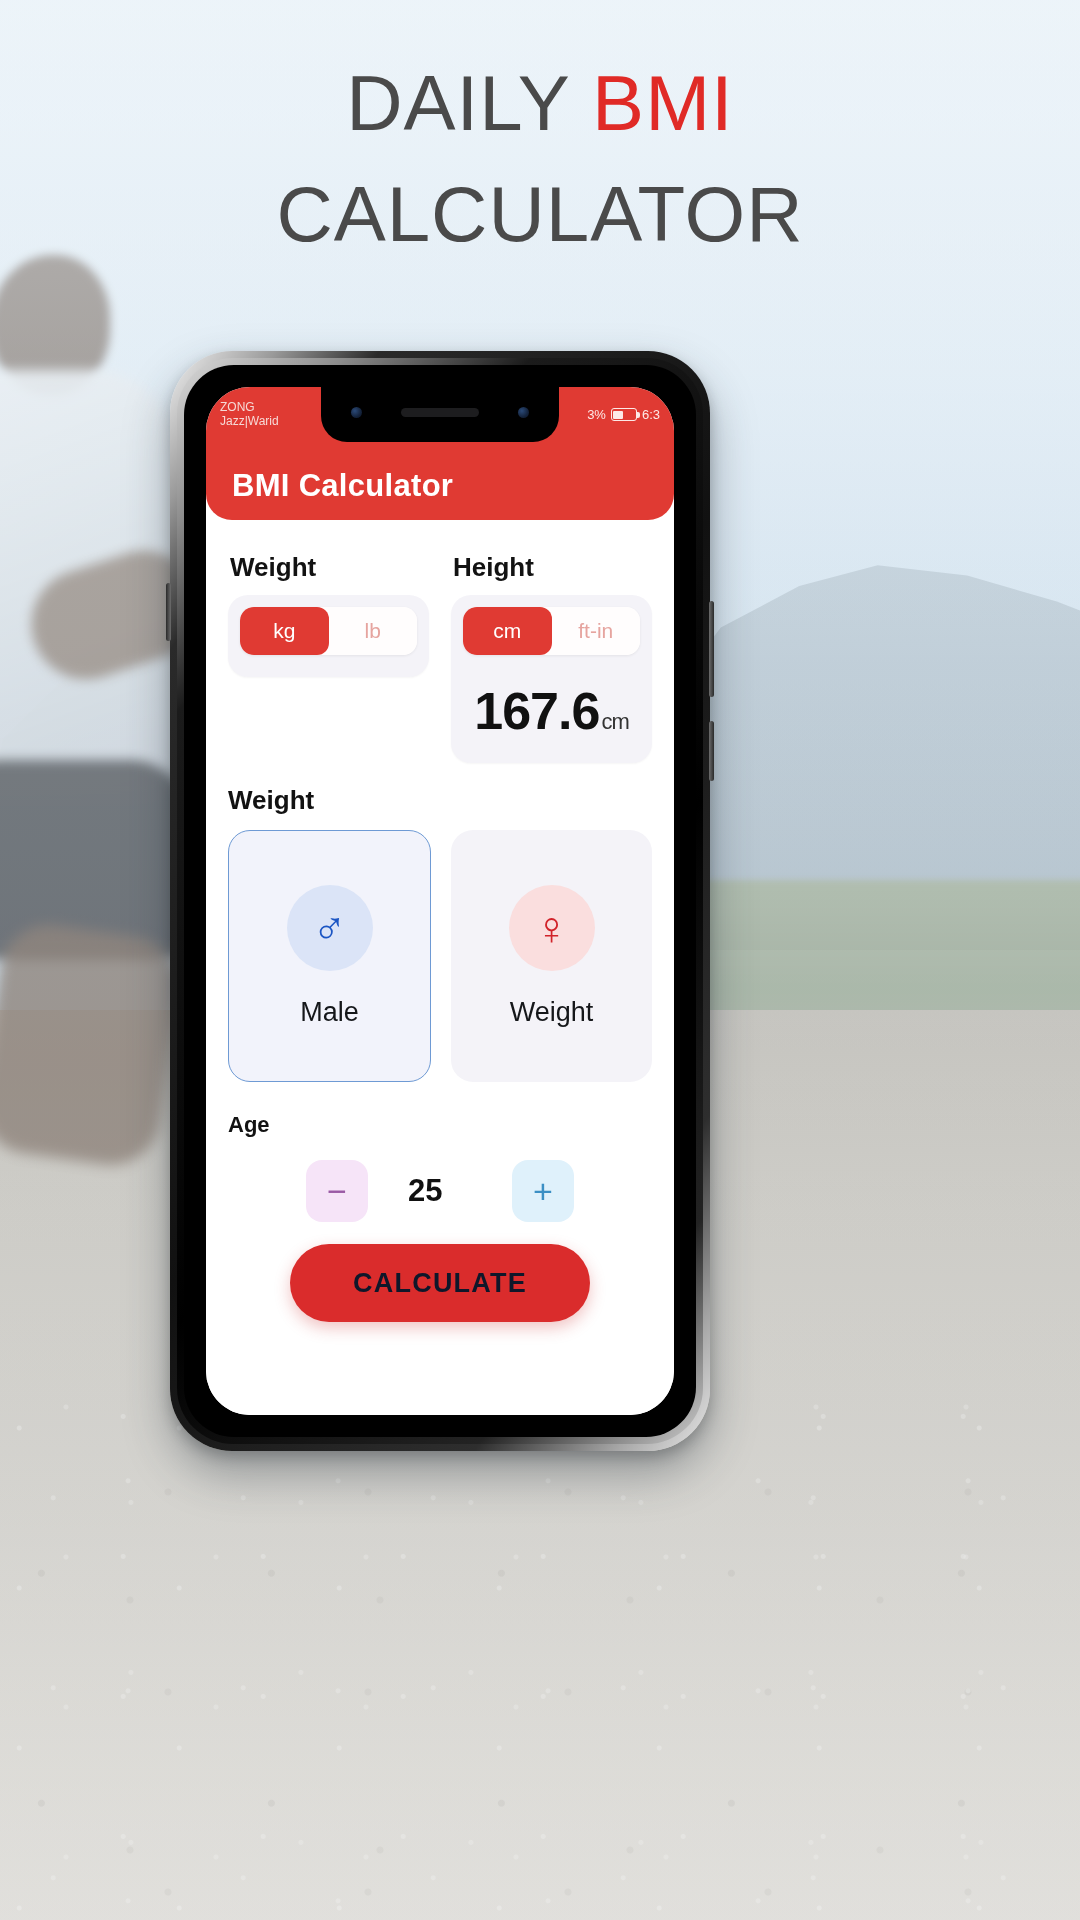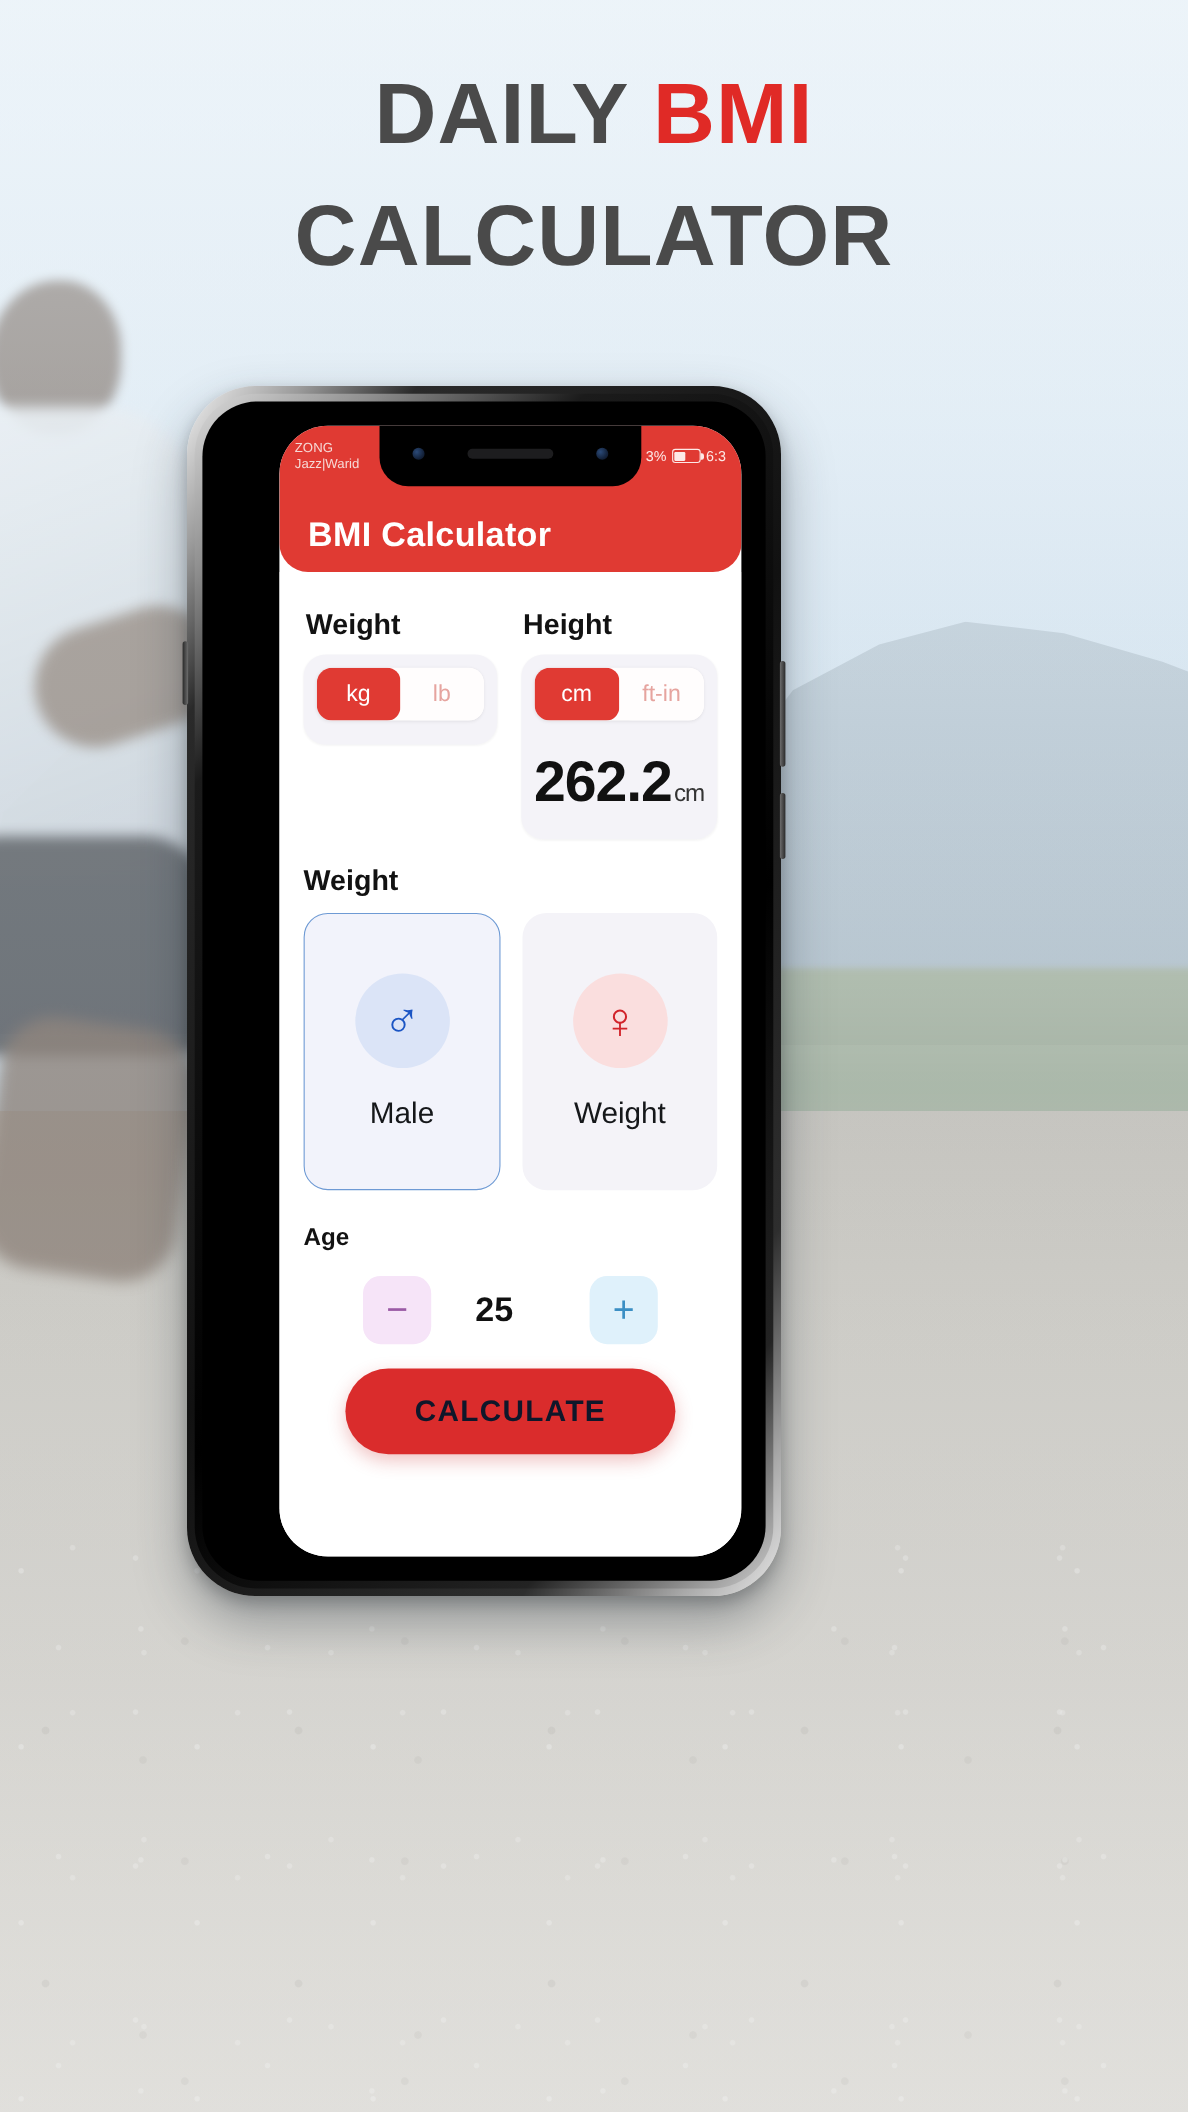--- a/index.html
+++ b/index.html
@@ -83,21 +83,21 @@
   .bg-haze {
     position:absolute; inset:0;
     background:linear-gradient(180deg,rgba(240,246,250,.55) 0%,rgba(238,245,250,.3) 28%,rgba(235,240,244,.25) 55%,rgba(235,238,240,.3) 100%);
   }
 
   
   #headline {
     position:absolute; left:0; top:48px; width:1080px;
     text-align:center; z-index:5;
   }
-  .hl-line { font-size:78px; font-weight:bold; letter-spacing:1px; line-height:1.42; color:#4a4a4a;text-align:center; }
+  .hl-line { font-size:78px; font-weight:normal; letter-spacing:1px; line-height:1.42; color:#4a4a4a;text-align:center; }
   .hl-accent { color:#e02a26; }
 
   
   #phone {
     position:absolute; left:170px; top:351px; width:540px; height:1100px; z-index:10;
   }
   .phone-outer {
     position:absolute; inset:0;
     border-radius:62px;
     background:linear-gradient(125deg,#f2f2f2 0%,#9a9a9a 8%,#2a2a2a 16%,#111 50%,#2e2e2e 82%,#a8a8a8 93%,#e8e8e8 100%);
@@ -107,21 +107,21 @@
     position:absolute; left:7px; top:7px; right:7px; bottom:7px;
     border-radius:56px;
     background:linear-gradient(135deg,#dcdcdc 0%,#8f8f8f 10%,#1b1b1b 22%,#000 60%,#232323 86%,#cfcfcf 100%);
   }
   .phone-bezel {
     position:absolute; left:14px; top:14px; right:14px; bottom:14px;
     border-radius:50px; background:#000;
   }
   .phone-screen {
     position:absolute; left:22px; top:22px; right:22px; bottom:22px;
-    border-radius:44px; background:#fff; overflow:hidden;margin-left:48px;
+    border-radius:44px; background:#fff; overflow:hidden;
   }
   .side-btn {
     position:absolute; right:-4px; width:5px; border-radius:3px;
     background:linear-gradient(90deg,#6d6d6d,#2a2a2a);
   }
   .side-btn.b1 { top:250px; height:96px; }
   .side-btn.b2 { top:370px; height:60px; }
   .side-btn-l {
     position:absolute; left:-4px; top:232px; width:5px; height:58px;
     border-radius:3px; background:linear-gradient(270deg,#6d6d6d,#2a2a2a);
@@ -306,21 +306,21 @@
           </div>
 
           <div class="col">
             <div class="metric-head">Height</div>
             <div class="metric-card">
               <div class="unit-toggle">
                 <div class="unit-btn active">cm</div>
                 <div class="unit-btn">ft-in</div>
               </div>
               <div class="metric-value">
-                <span>262.2</span><span class="u">cm</span>
+                <span>167.6</span><span class="u">cm</span>
               </div>
             </div>
           </div>
         </div>
 
         <div class="section-label" style="margin-top:22px;">Weight</div>
         <div class="gender-row">
           <div class="gender-card selected">
             <div class="gender-icon male">♂</div>
             <div class="gender-label">Male</div>

